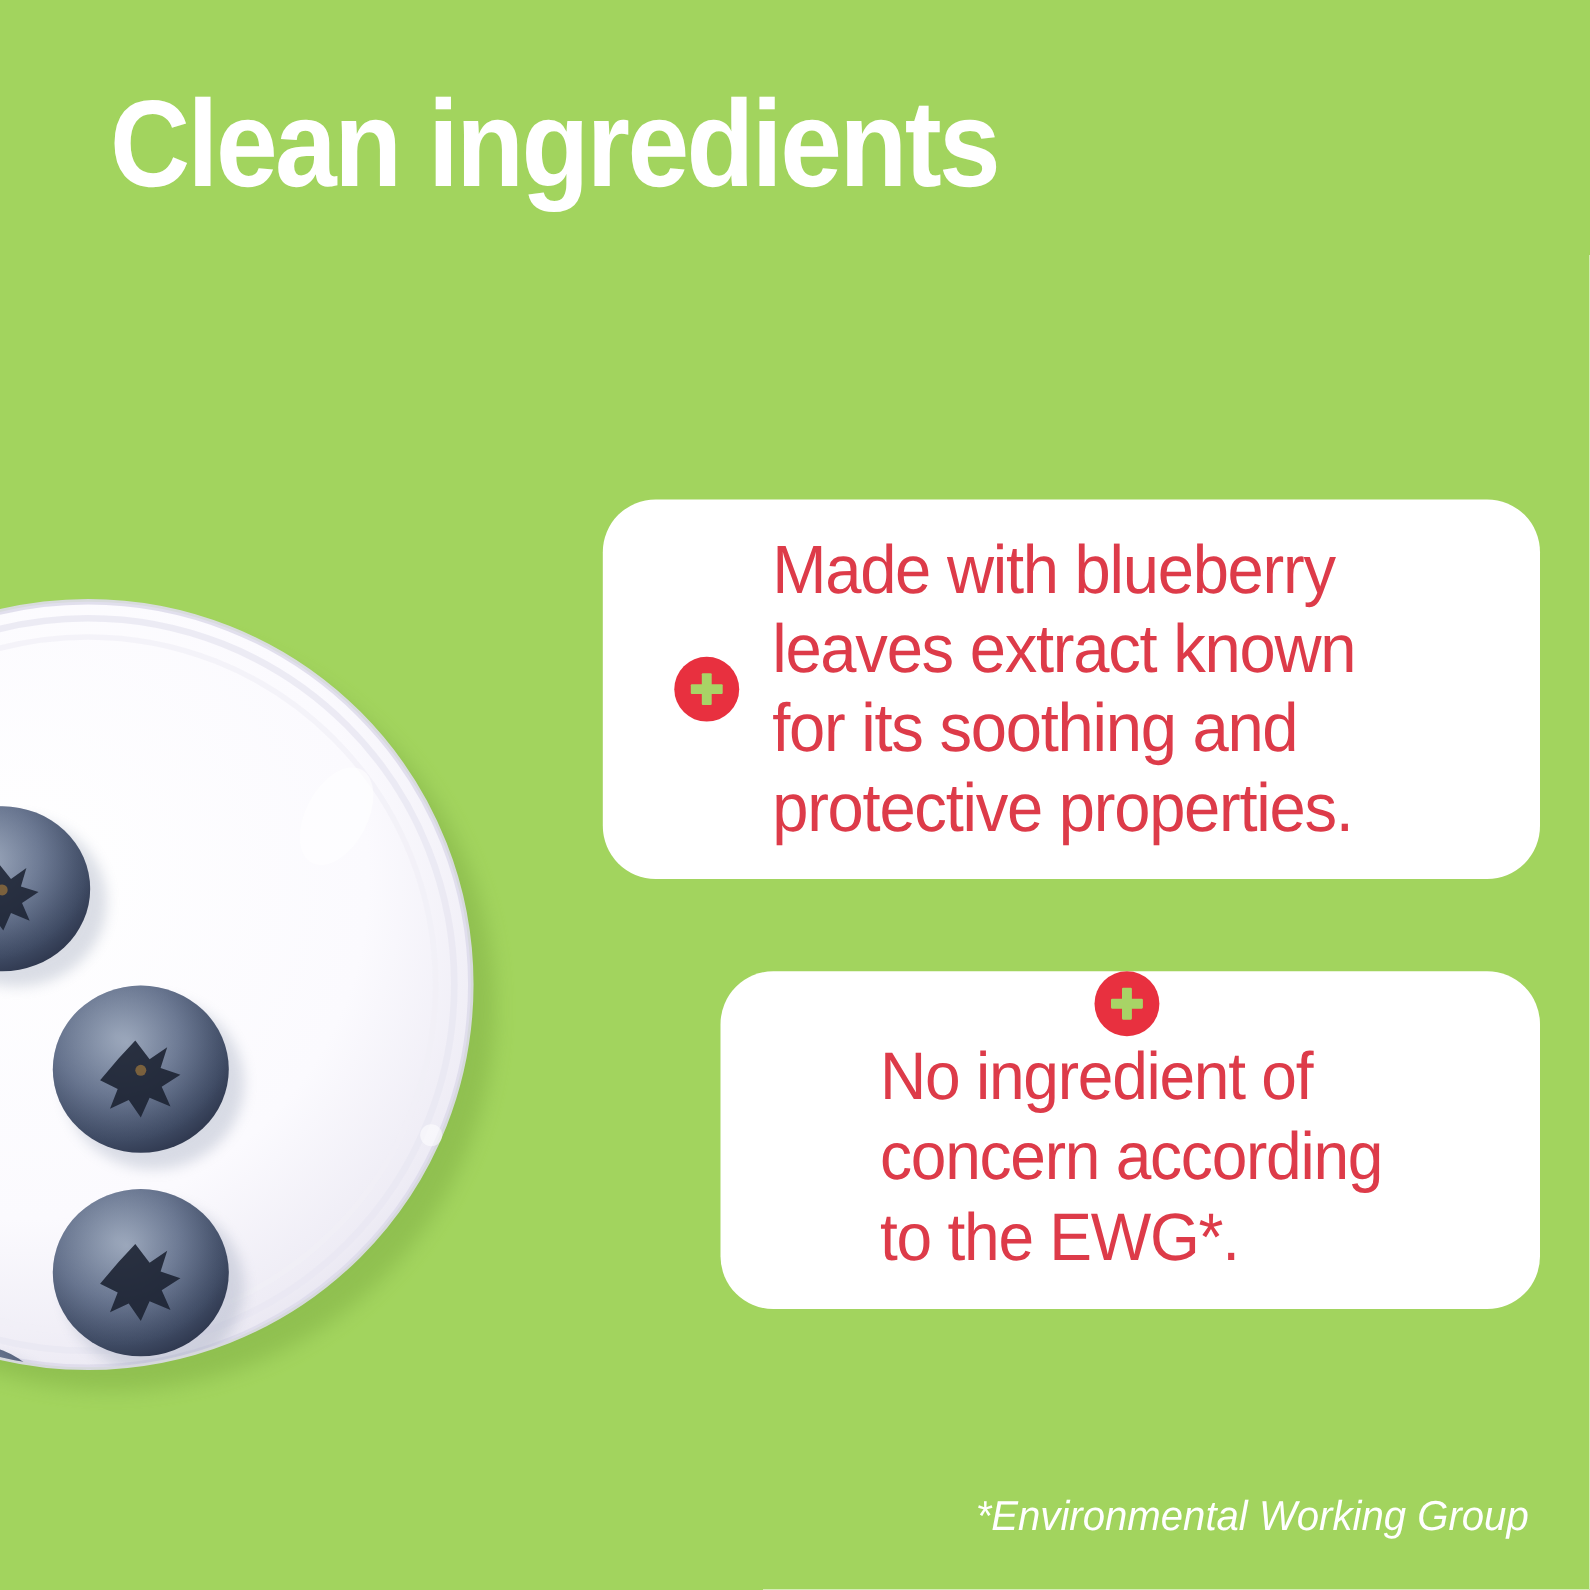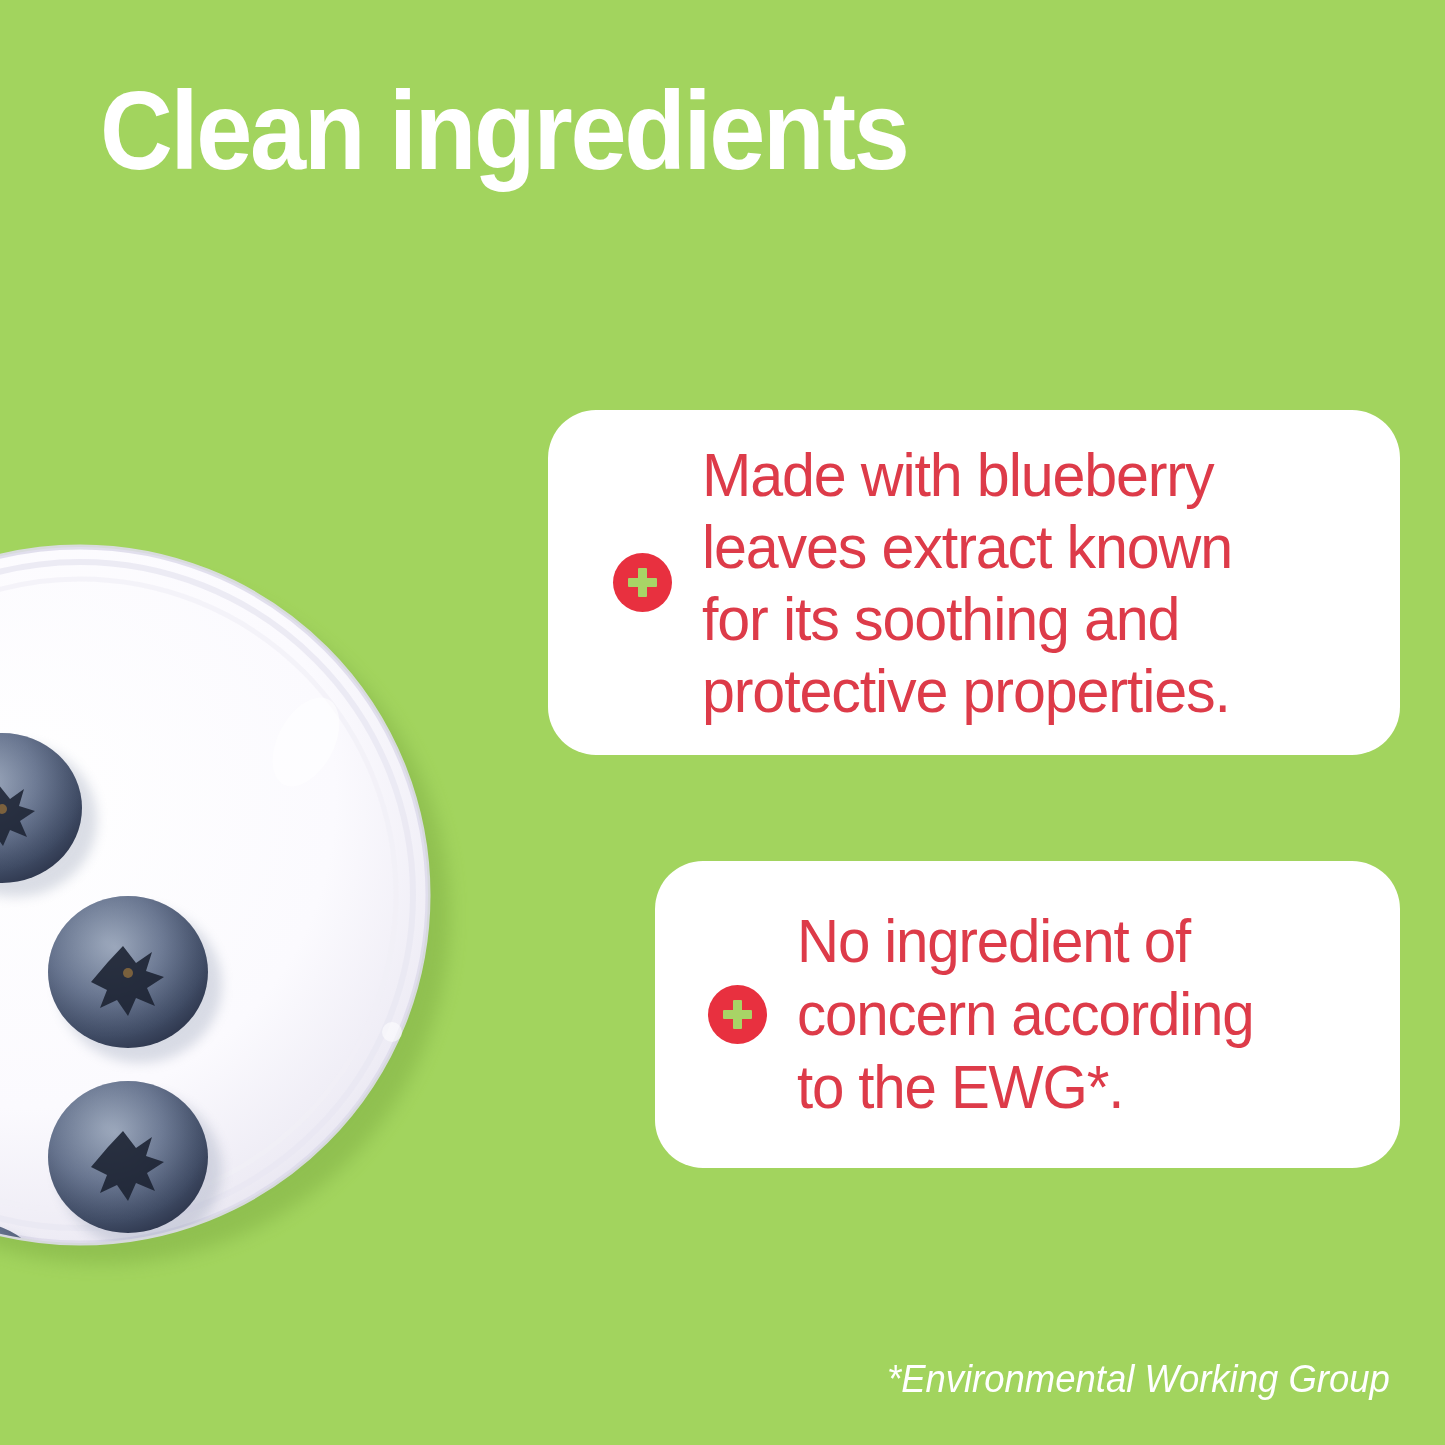--- a/index.html
+++ b/index.html
@@ -42,36 +42,38 @@
   }
 
   
   .card {
     position: absolute;
     background: #ffffff;
     border-radius: 48px;
     display: flex;
     align-items: center;
     box-sizing: border-box;
+    margin-top: 44px;
   }
   #card-ingredient {
     left: 548px;
     top: 410px;
     width: 852px;
     height: 345px;
     padding-left: 65px;
     padding-right: 30px;
   }
   #card-ewg {
     left: 655px;
-    top: 861px;
+    top: 839px;
     width: 745px;
     height: 307px;
     padding-left: 53px;
     padding-right: 30px;
+    flex-direction: column;
   }
 
   .plus-badge {
     flex: 0 0 auto;
     width: 59px;
     height: 59px;
     border-radius: 50%;
     background: #e8303f;
     position: relative;
     margin-right: 30px;

